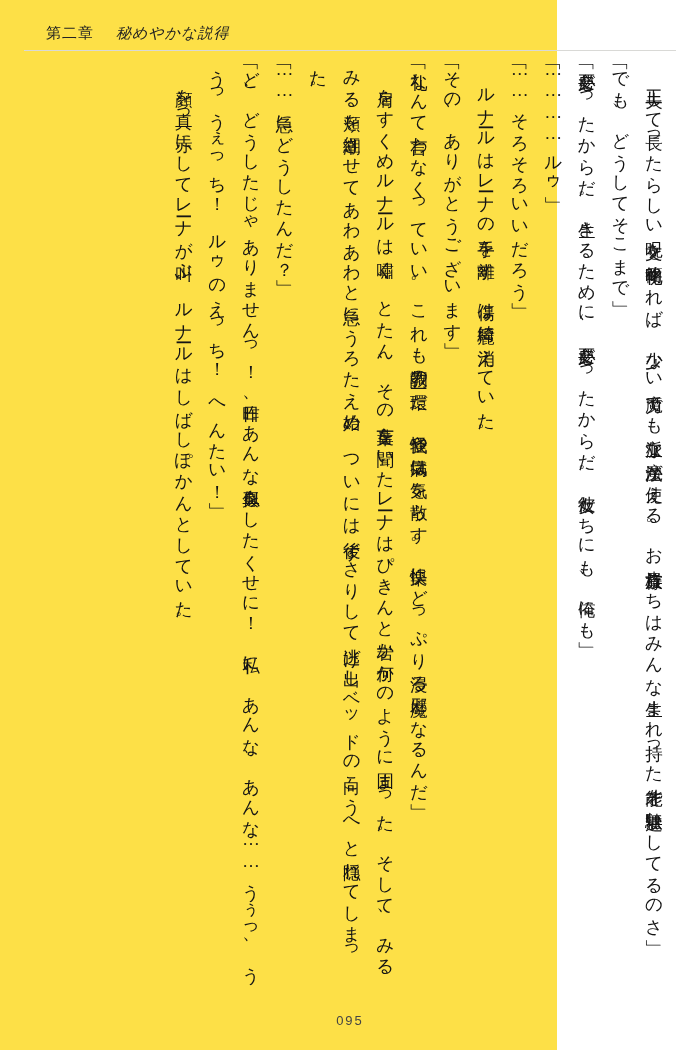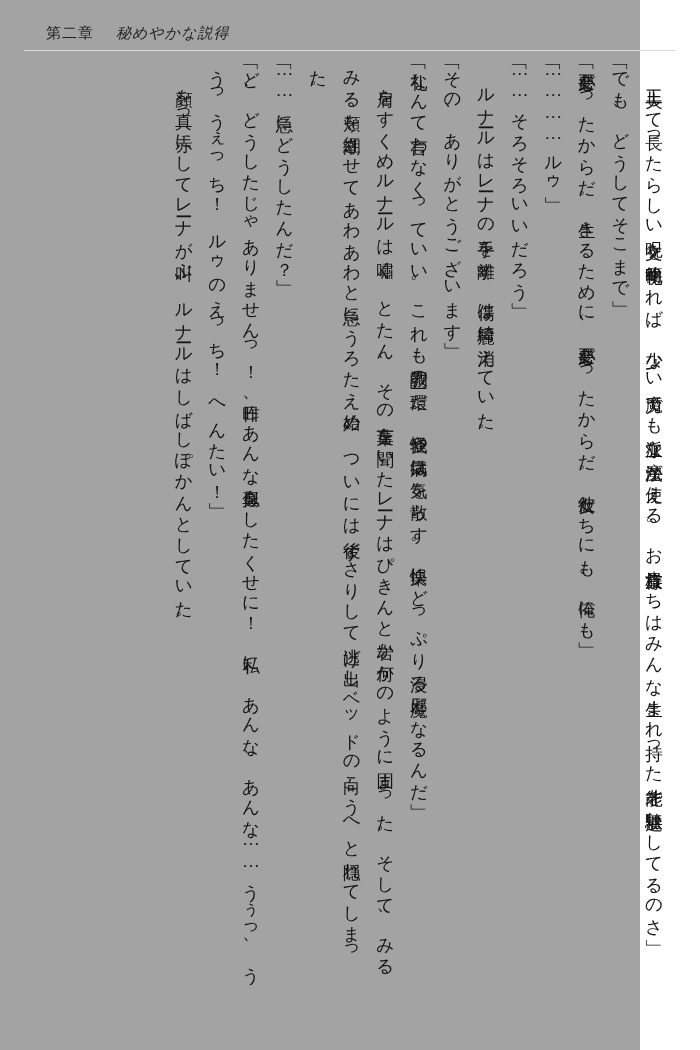--- a/index.html
+++ b/index.html
@@ -12,24 +12,24 @@
     background: #ffffff;
     font-family: "Liberation Serif", "DejaVu Serif", serif;
     color: #1a1a1a;
     overflow: hidden;
     position: relative;
   }
   .page {
     position: absolute;
     left: 0;
     top: 0;
-    width: 640px;
+    width: 557px;
     height: 1050px;
     box-sizing: border-box;
-    background: #a3a3a3;
+    background: #fde047;
   }
   
   .header {
     position: absolute;
     top: 16px;
     left: 0;
     width: 700px;
     height: 34px;
     box-sizing: border-box;
     padding-left: 46px;
@@ -111,14 +111,15 @@
     <p>「……そろそろいいだろう」</p>
     <p class="indent">ルナールはレーナの手を離す。傷は綺麗に消えていた。</p>
     <p>「その、ありがとうございます」</p>
     <p>「礼なんて言わなくっていい。これも調教の一環だ。怪我や病気は気を散らす。快楽にどっぷり浸る邪魔になるんだ」</p>
     <p class="indent">肩をすくめルナールは嘯く。とたん、その言葉を聞いたレーナはぴきんと岩か何かのように固まった。そして、みるみる頬を紅潮させてあわあわと急にうろたえ始め、ついには後ずさりして逃げ出しベッドの向こうへと隠れてしまった。</p>
     <p>「……急にどうしたんだ？」</p>
     <p>「ど、どうしたじゃありませんっ！　昨日、あんな真似をしたくせに！　私に、あんな、あんな……うぅっ、ううっうぇっち！　ルゥのえっち！　へんたい！」</p>
     <p class="indent">顔を真っ赤にしてレーナが叫ぶ。ルナールはしばしぽかんとしていた。</p>
   </div>
 
+  <div class="page-number">095</div>
 
 </div>
 
 </body></html>

